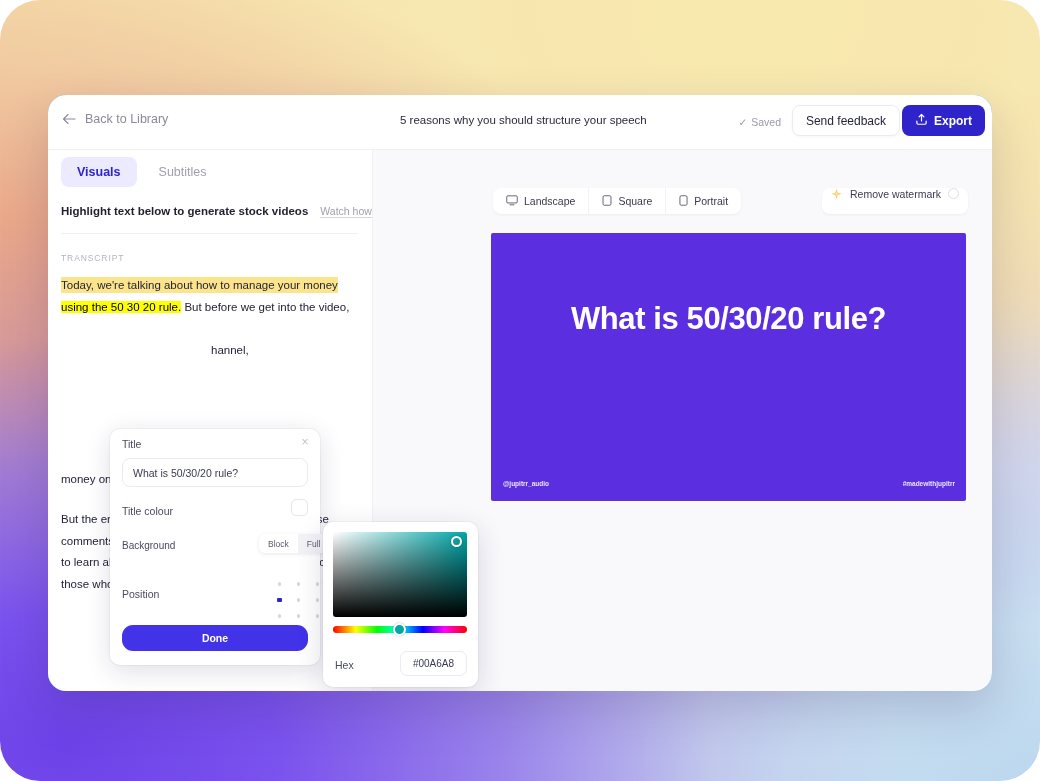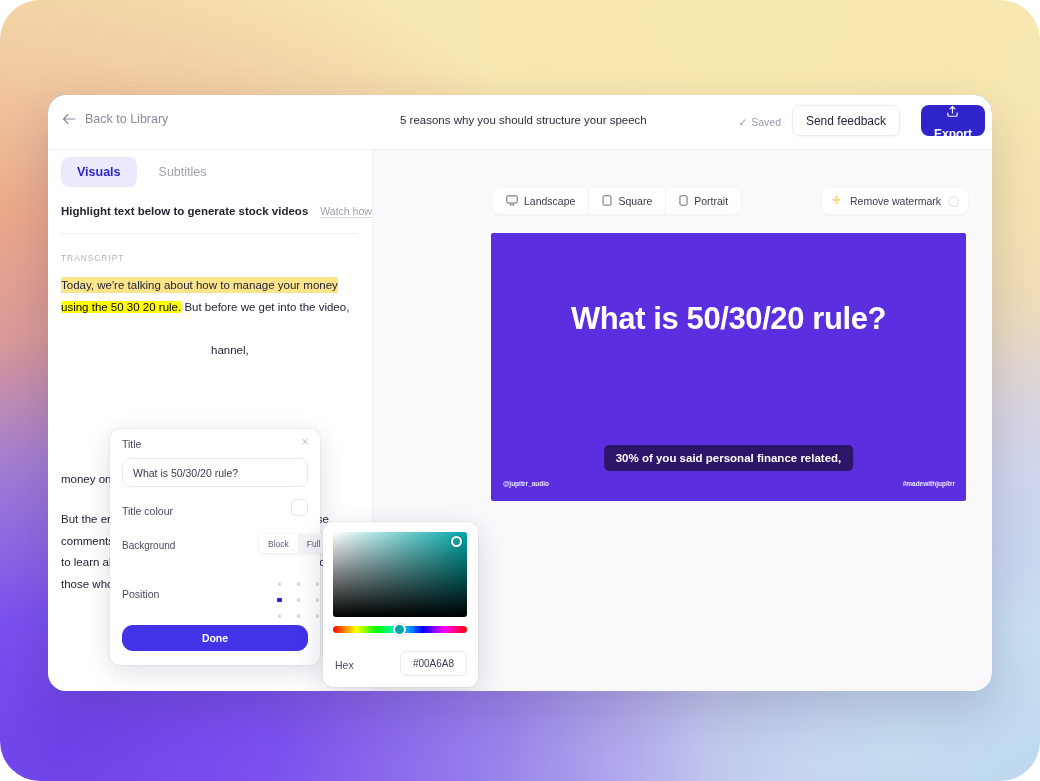--- a/index.html
+++ b/index.html
@@ -70,21 +70,20 @@
     cursor: pointer;
     box-shadow: 0 1px 3px rgba(0,0,0,0.04);
   }
   #export-btn {
     position: absolute; right: 7px; top: 10px;
     height: 31px; padding: 0 13px;
     background: #2e24c9; border: none; border-radius: 8px;
     color: #fff; font-size: 12px; font-weight: bold;
     display: flex; align-items: center; gap: 6px;
     cursor: pointer;
-    flex-direction: column;
   }
 
   
   #left-panel {
     position: absolute; left: 0; top: 55px;
     width: 325px; height: 541px;
     background: #ffffff;
     border-right: 1px solid #f1f1f5;
   }
   #tabs { position: absolute; left: 13px; top: 7px; display: flex; gap: 6px; }
@@ -152,21 +151,21 @@
     padding: 0 13px; font-size: 10.5px; color: #3a3a50;
     cursor: pointer;
     border-right: 1px solid #f1f1f6;
   }
   .ratio-item:last-child { border-right: none; }
 
   #watermark-pill {
     position: absolute; left: 449px; top: 38px;
     height: 26px; padding: 0 9px 0 8px;
     background: #ffffff; border-radius: 8px;
-    display: flex; align-items: center; gap: 7px;
+    display: flex; align-items: flex-start; gap: 7px;
     font-size: 10.5px; color: #3a3a50;
     box-shadow: 0 1px 3px rgba(0,0,0,0.05);
     cursor: pointer;
   }
   #wm-toggle {
     width: 11px; height: 11px; border-radius: 50%;
     border: 1.2px solid #ddddea;
   }
 
   
@@ -467,21 +466,20 @@
           <path d="M7 0.8L8.3 5.0 12.4 6.3 8.3 7.6 7 11.8 5.7 7.6 1.6 6.3 5.7 5.0Z" fill="#f9c35c"></path>
           <path d="M7 2.6L7.8 5.5 10.7 6.3 7.8 7.1 7 10.0 6.2 7.1 3.3 6.3 6.2 5.5Z" fill="#fbe09a"></path>
         </svg>
       </span>
       <span>Remove watermark</span>
       <span id="wm-toggle"></span>
     </div>
 
     <div id="video-canvas">
       <div id="video-title">What is 50/30/20 rule?</div>
-      <div id="video-caption">30% of you said personal finance related,</div>
       <div id="wm-handle">@jupitrr_audio</div>
       <div id="wm-tag">#madewithjupitrr</div>
     </div>
   </div>
 
   <div id="title-dialog">
     <div id="dlg-close">×</div>
     <div id="dlg-title-label">Title</div>
     <input id="dlg-title-input" type="text" value="What is 50/30/20 rule?" style="">
 

